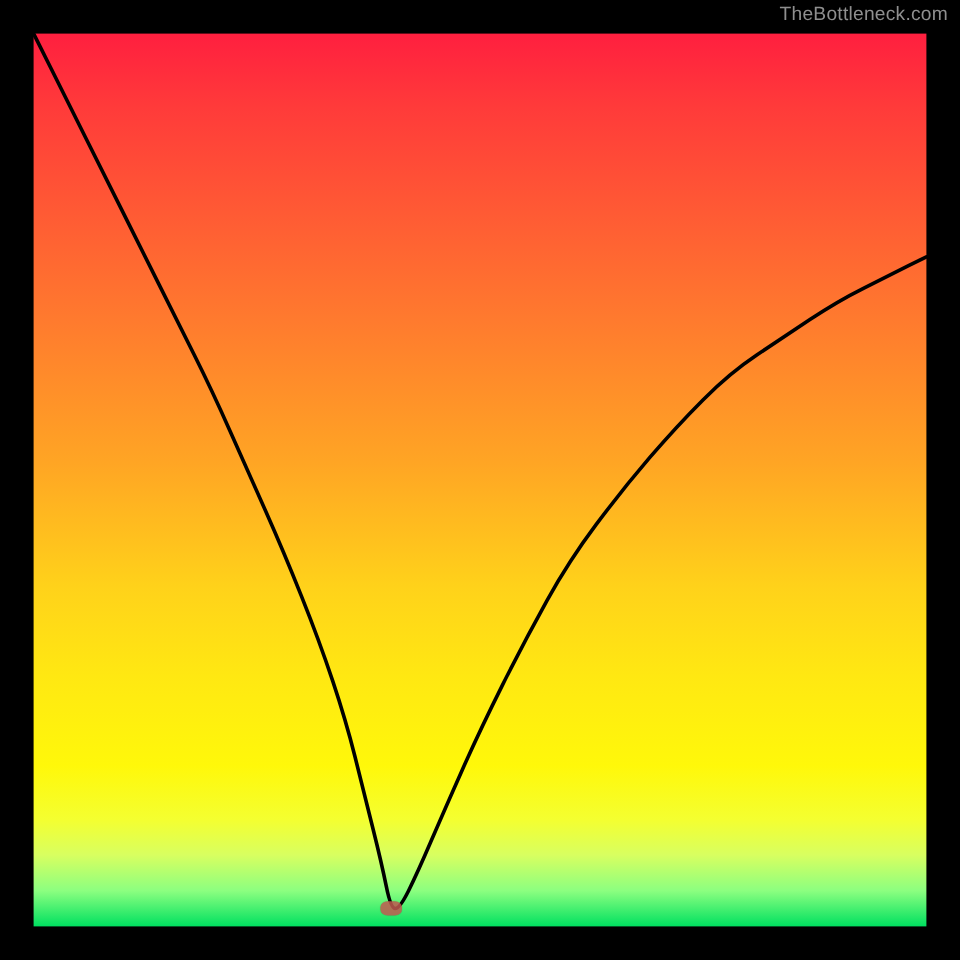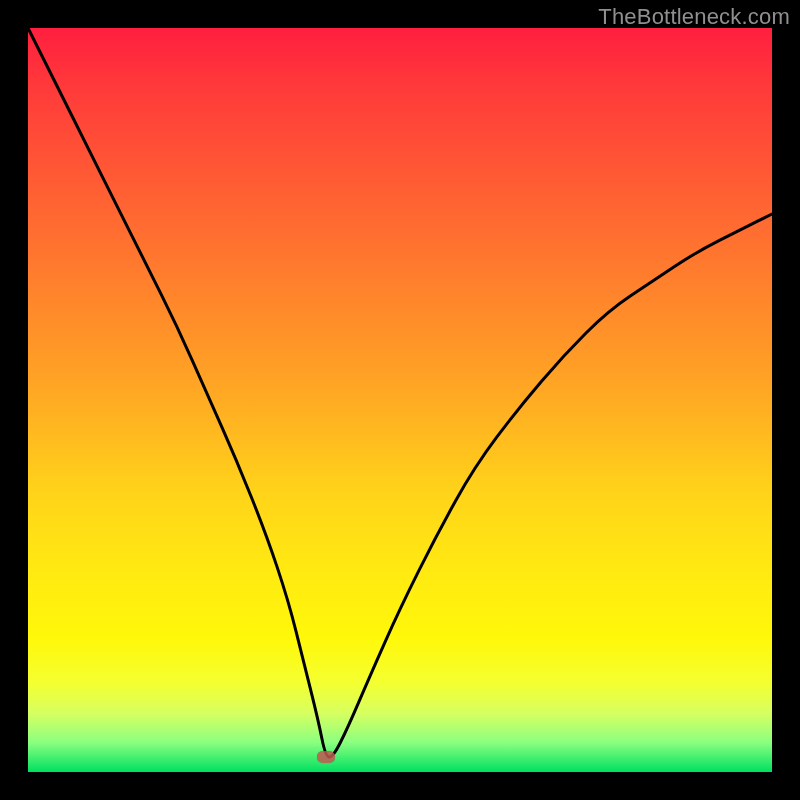--- a/index.html
+++ b/index.html
@@ -40,21 +40,21 @@
       #d8ff60 92%,
       #8cff80 96%,
       #00e060 100%
     );
   }
   .attribution {
     position: absolute;
     right: 10px;
     top: 4px;
     color: #8f8f8f;
-    font-size: 22px;
+    font-size: 16px;
     font-weight: 400;
     letter-spacing: 0.2px;
   }
   svg.curve {
     position: absolute;
     left: 0;
     top: 0;
     width: 744px;
     height: 744px;
     overflow: visible;

